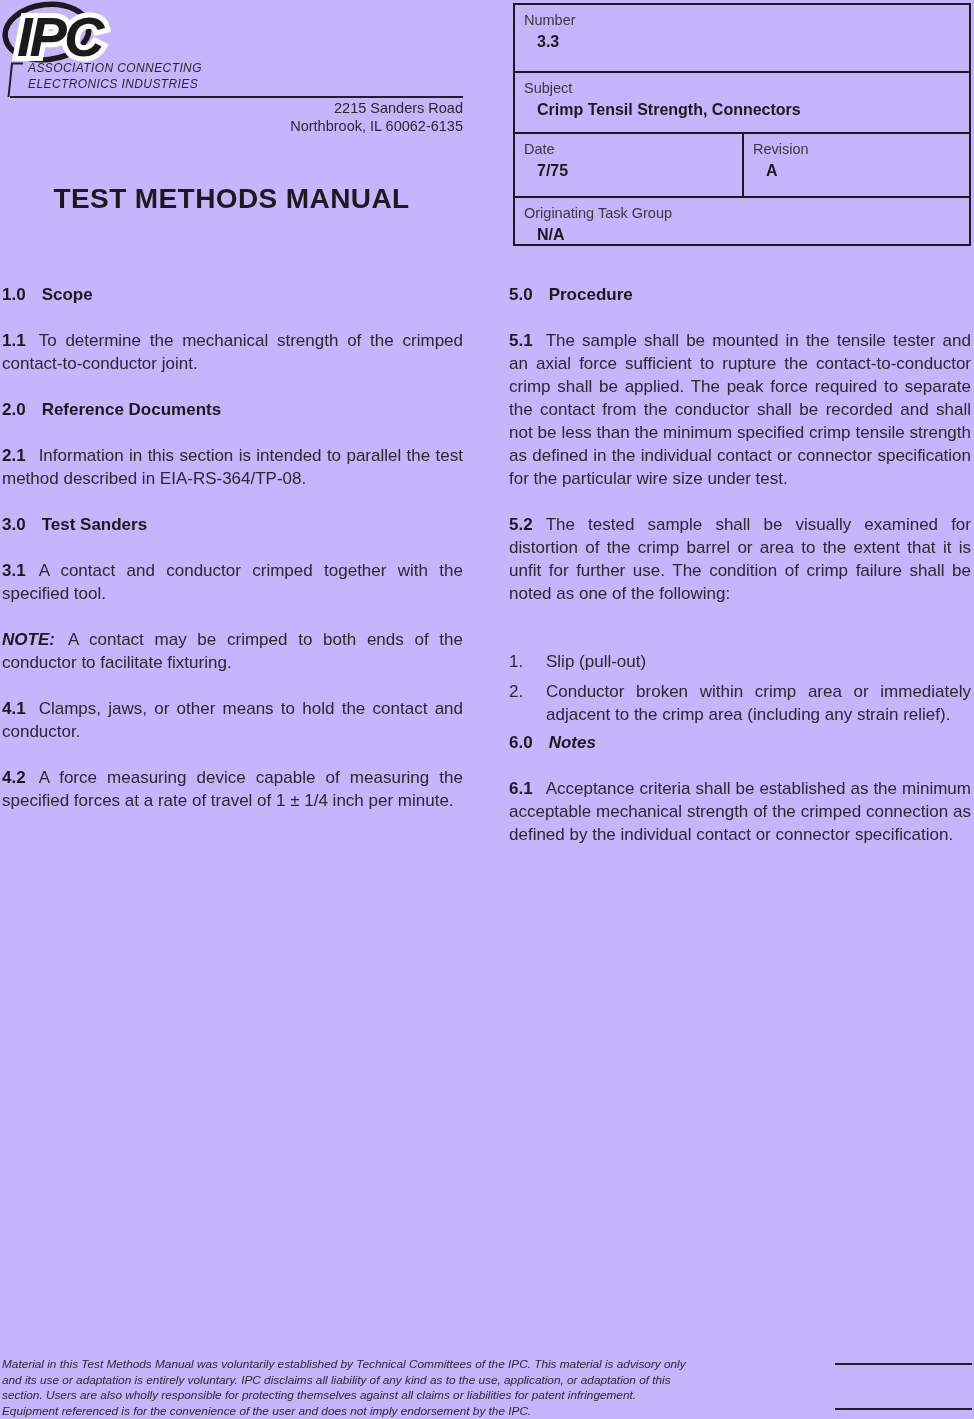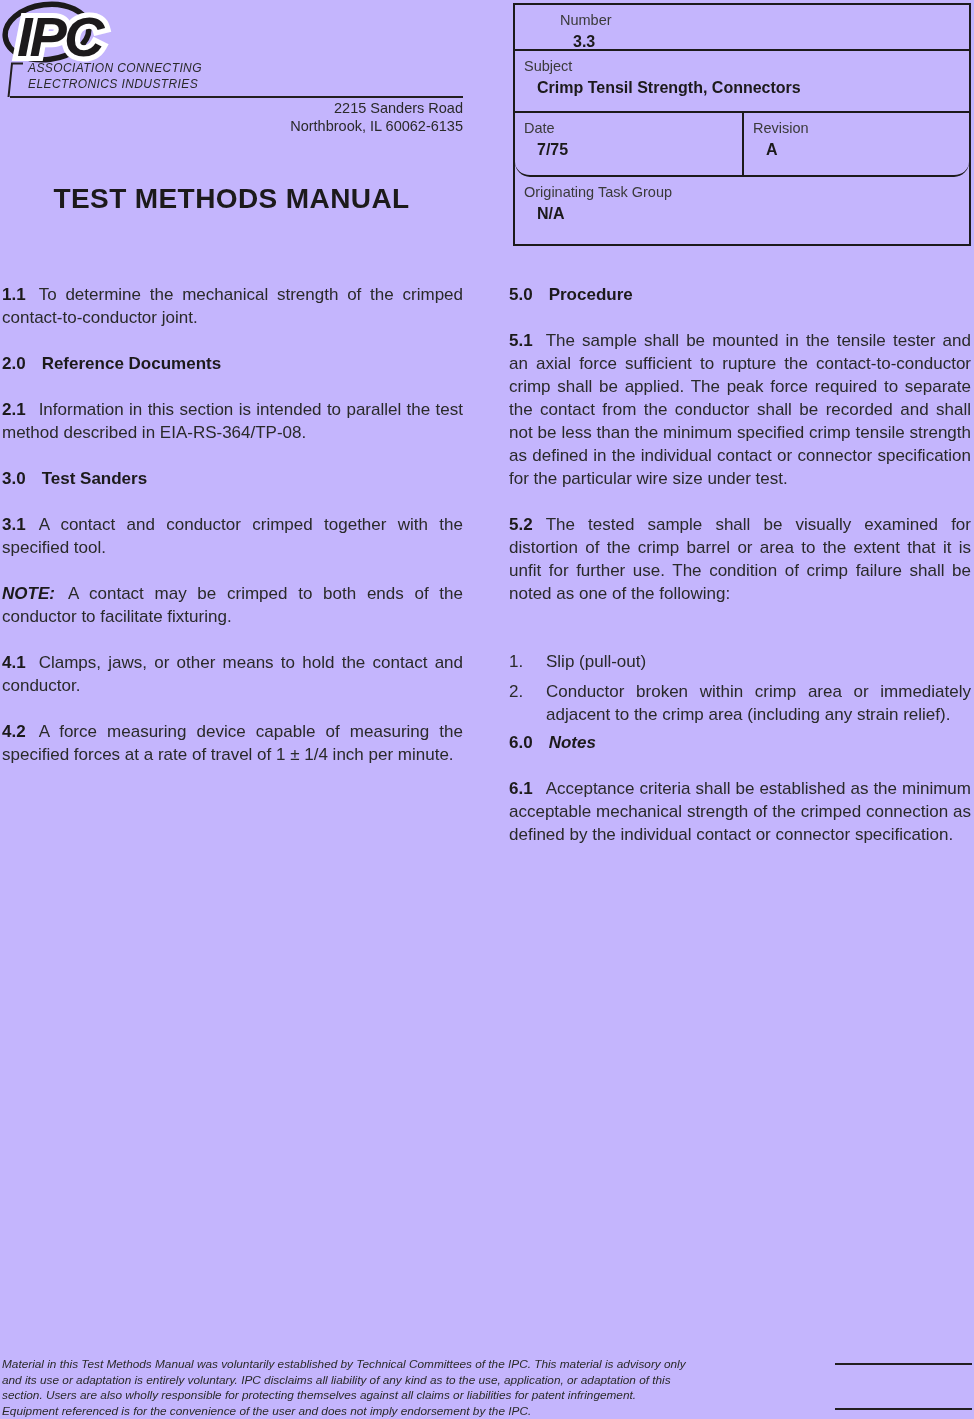--- a/index.html
+++ b/index.html
@@ -36,23 +36,23 @@
     letter-spacing: 0.4px; color: #1c1a1b; white-space: nowrap;
   }
 
   
   .info-table {
     position: absolute; left: 513px; top: 3px; width: 458px; height: 243px;
     border: 2px solid #1c1a1b; box-sizing: border-box;
     display: flex; flex-direction: column;
   }
   .it-row { box-sizing: border-box; border-bottom: 2px solid #1c1a1b; }
-  .it-row.r1 { height: 46px; padding-left: 36px; }
+  .it-row.r1 { height: 68px; }
   .it-row.r2 { height: 62px; }
-  .it-row.r3 { height: 64px; display: flex; border-radius: 15px; }
+  .it-row.r3 { height: 64px; display: flex; }
   .it-row.r4 { flex: 1; border-bottom: none; }
   .it-cell { box-sizing: border-box; }
   .it-cell.c-date { width: 229px; border-right: 2px solid #1c1a1b; }
   .it-cell.c-rev { flex: 1; }
   .it-label { font-size: 14.5px; color: #3a3a3a; padding: 7px 0 0 9px; }
   .it-value { font-size: 16px; font-weight: bold; color: #1c1a1b; padding: 5px 0 0 22px; }
 
   
   .col {
     position: absolute; top: 283px;
@@ -135,20 +135,23 @@
         <div class="it-value">A</div>
       </div>
     </div>
     <div class="it-row r4">
       <div class="it-label">Originating Task Group</div>
       <div class="it-value">N/A</div>
     </div>
   </div>
 
   <div class="col col-left">
+    <div class="sec-h">
+      <span class="hnum">1.0</span><span>Scope</span>
+    </div>
     <div class="para">
       <span class="lead">1.1</span><span>To determine the mechanical strength of the crimped contact-to-conductor joint.</span>
     </div>
     <div class="sec-h">
       <span class="hnum">2.0</span><span>Reference Documents</span>
     </div>
     <div class="para">
       <span class="lead">2.1</span><span>Information in this section is intended to parallel the test method described in EIA-RS-364/TP-08.</span>
     </div>
     <div class="sec-h">

